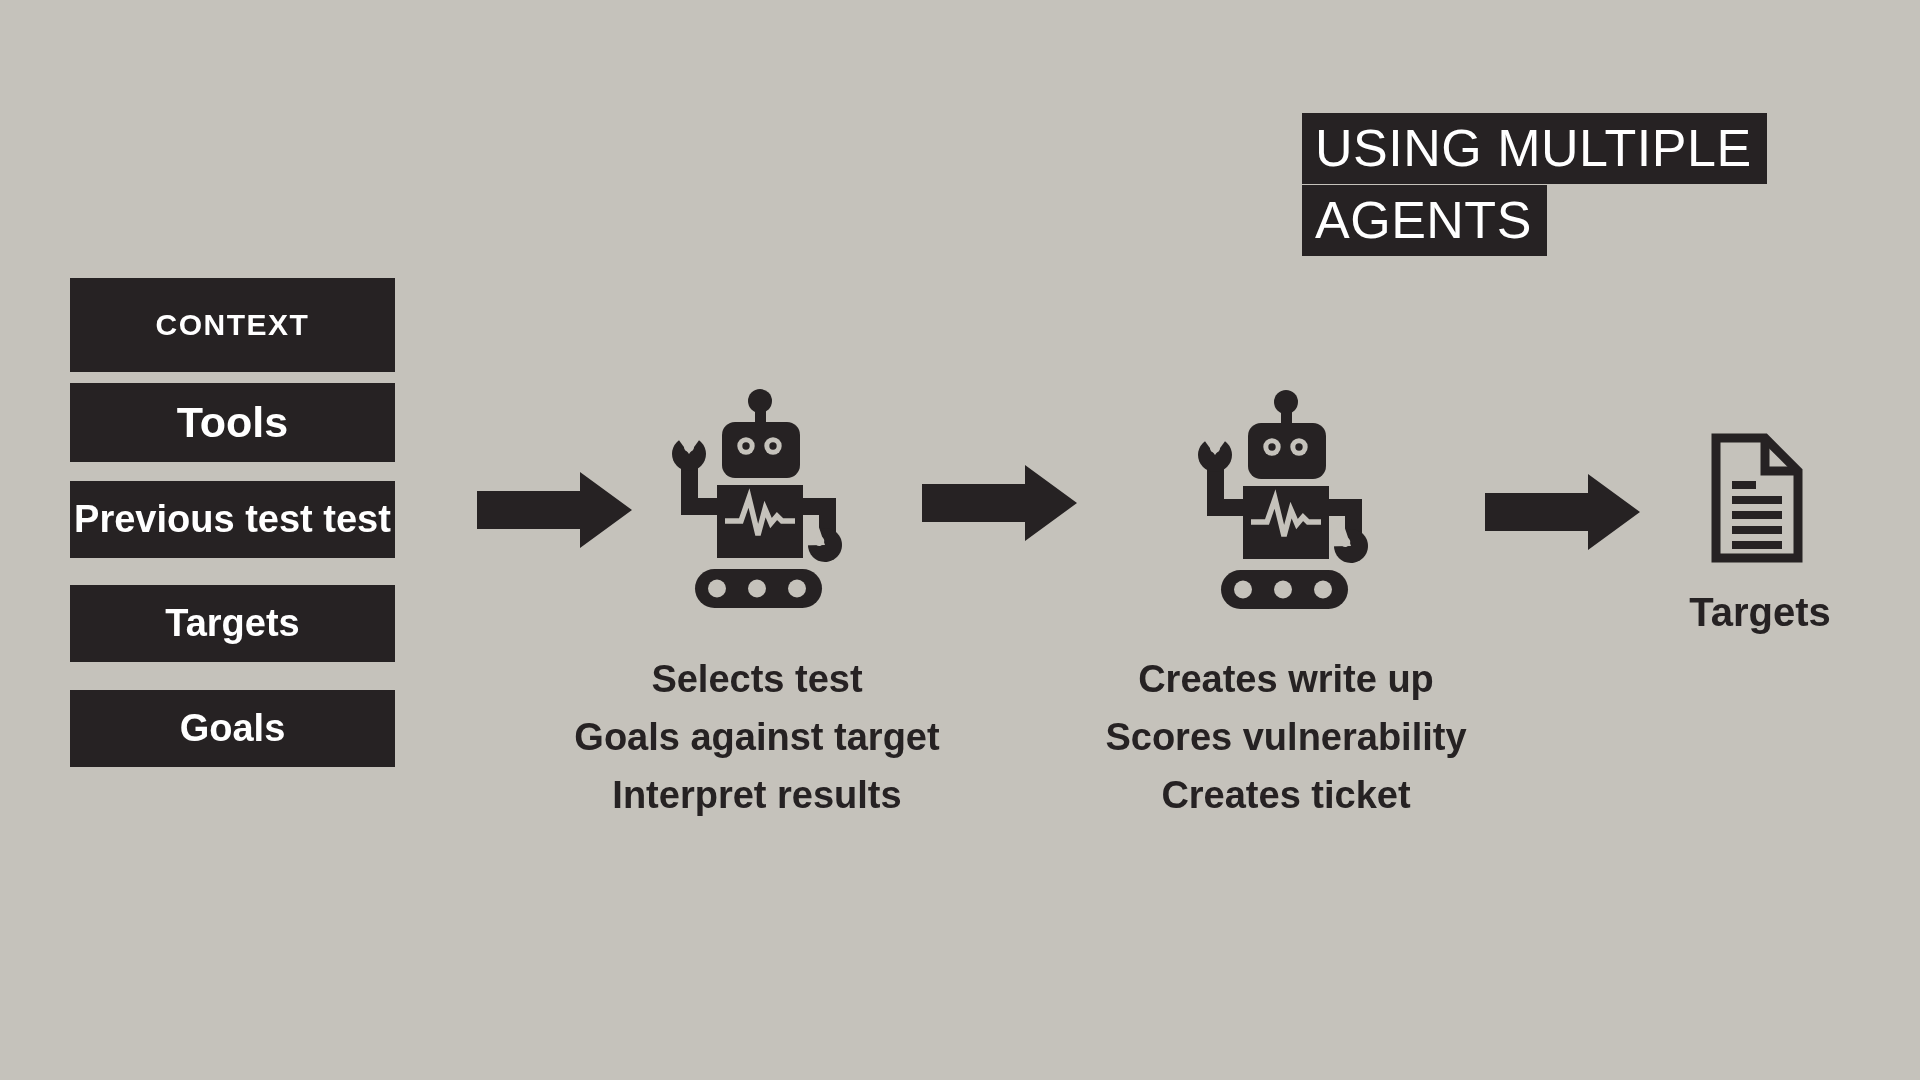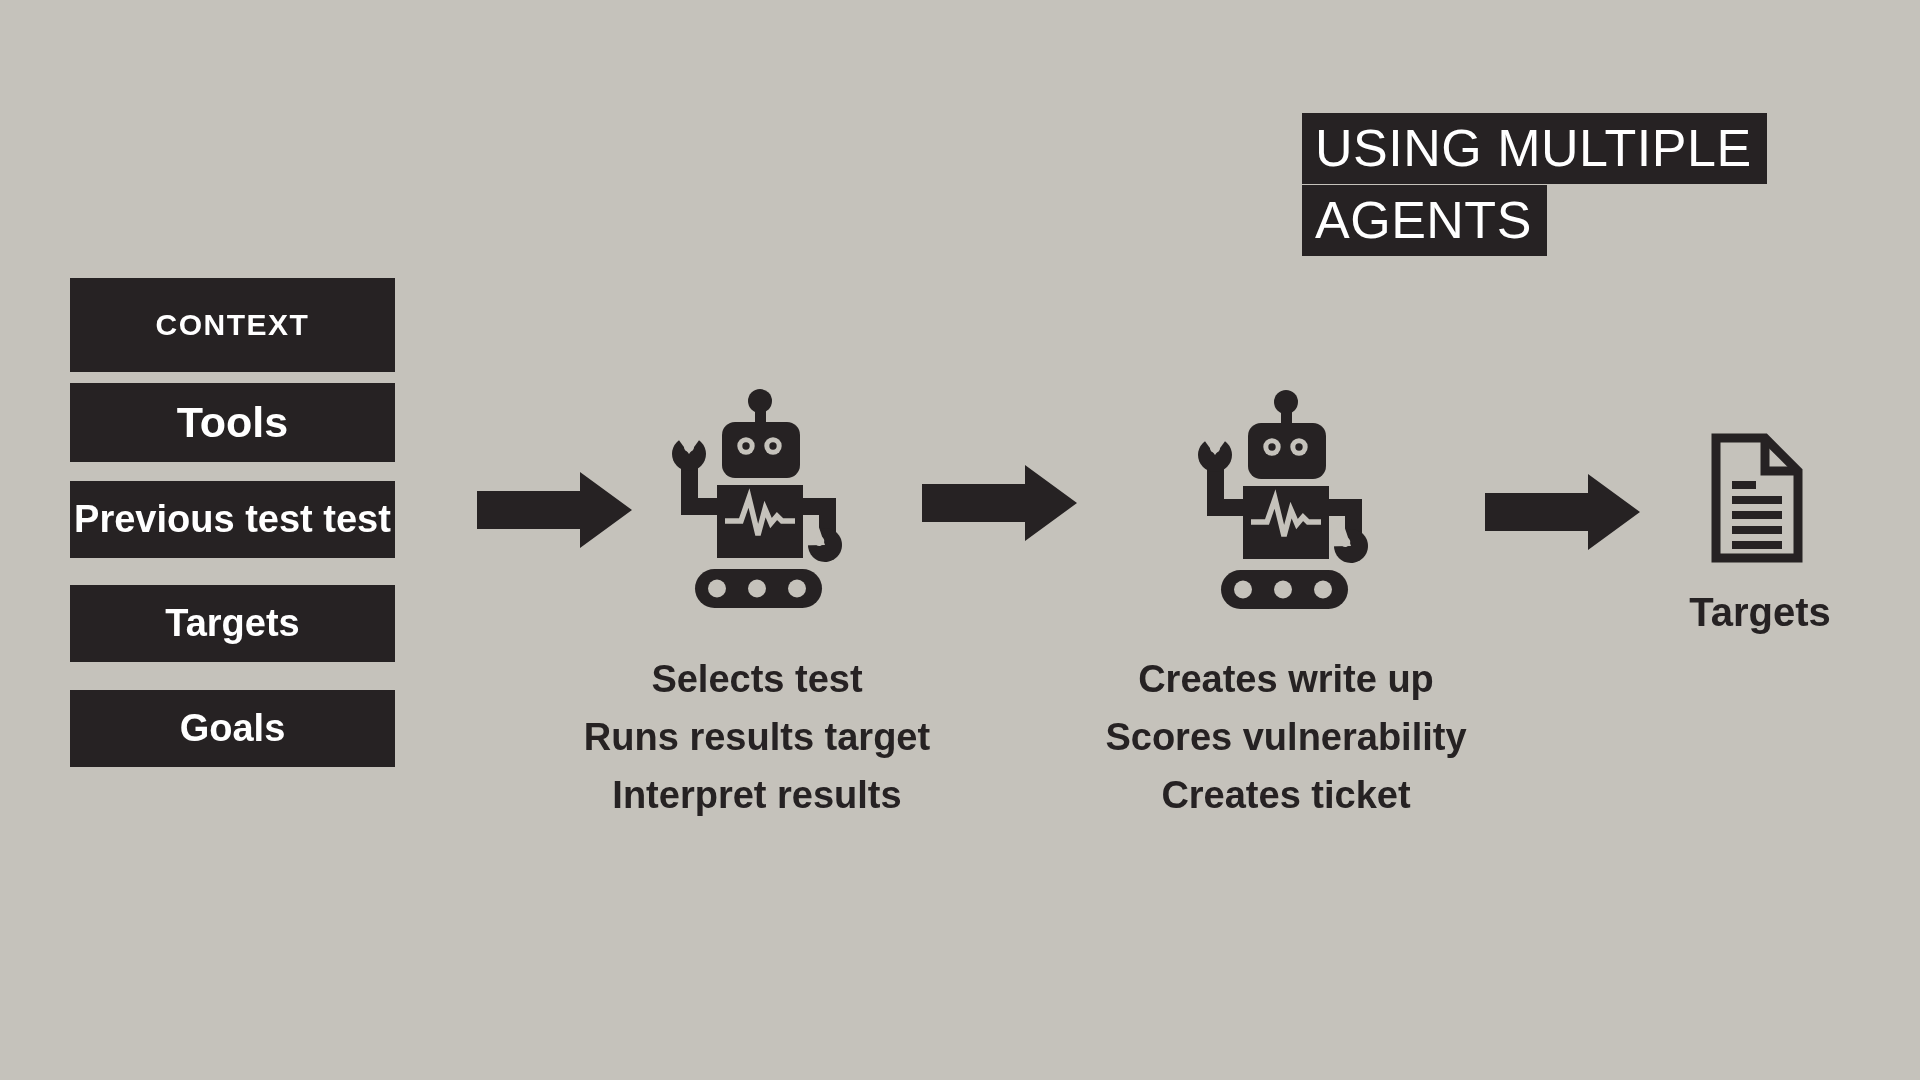--- a/index.html
+++ b/index.html
@@ -132,21 +132,21 @@
   <svg class="robot r2" viewBox="0 0 176 226">
     <use href="#robot-shape"></use>
   </svg>
 
   <svg class="arrow a3" viewBox="0 0 155 76">
     <polygon points="0,19 103,19 103,0 155,38 103,76 103,57 0,57"></polygon>
   </svg>
 
   <div class="caption c1">
     <div>Selects test</div>
-    <div>Runs results target</div>
+    <div>Goals against target</div>
     <div>Interpret results</div>
   </div>
 
   <div class="caption c2">
     <div>Creates write up</div>
     <div>Scores vulnerability</div>
     <div>Creates ticket</div>
   </div>
 
   <svg class="doc-icon" viewBox="0 0 94 130">

